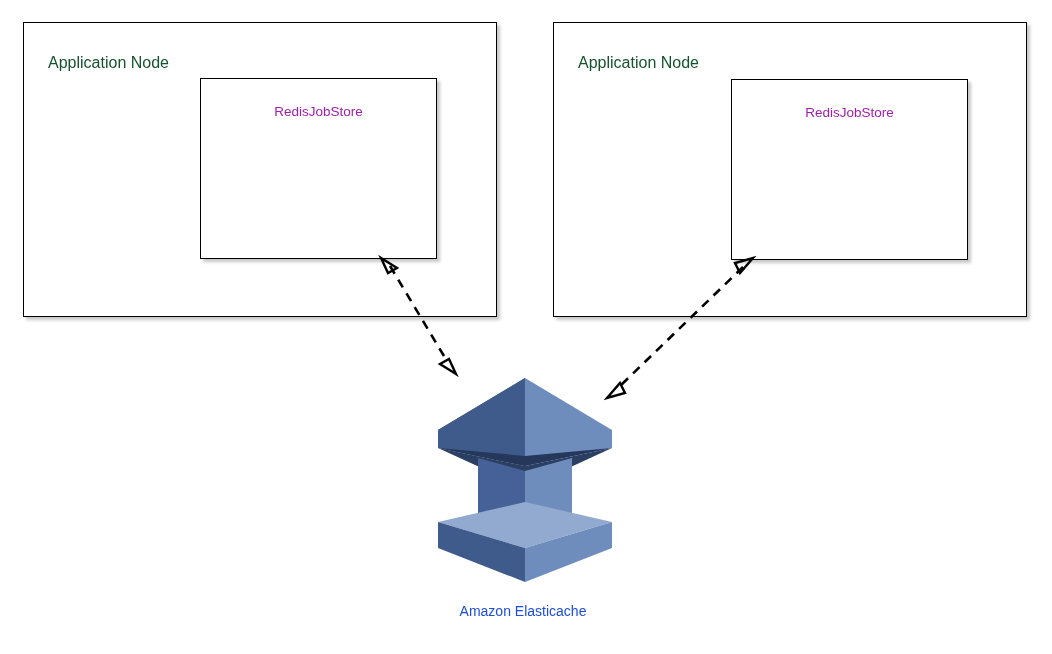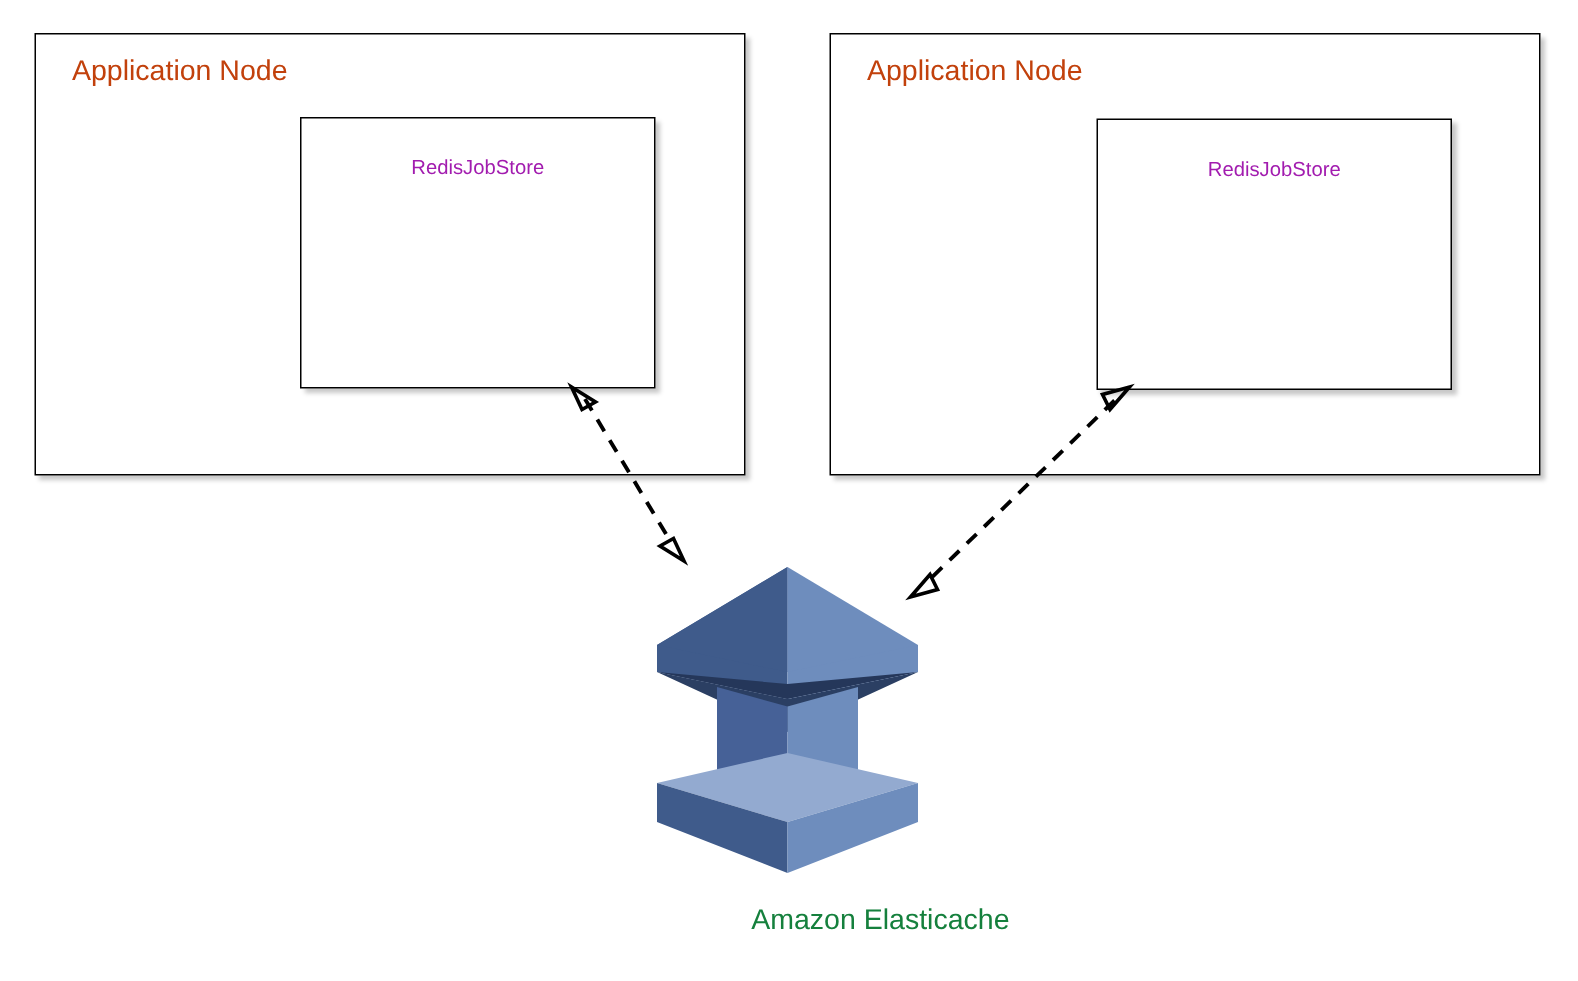--- a/index.html
+++ b/index.html
@@ -23,23 +23,23 @@
   .node-box {
     position: absolute;
     background: #ffffff;
     border: 1.6px solid #000000;
     box-shadow: 3px 3px 3px rgba(0,0,0,0.22);
     box-sizing: border-box;
   }
   .node-label {
     position: absolute;
     left: 24px;
-    top: 15px;
-    font-size: 19px;
-    color: #c2410c;
+    top: 32px;
+    font-size: 16px;
+    color: #14532d;
     white-space: nowrap;
     line-height: 1;
   }
 
   .inner-box {
     position: absolute;
     background: #ffffff;
     border: 1.6px solid #000000;
     box-shadow: 3px 3px 3px rgba(0,0,0,0.22);
     box-sizing: border-box;
@@ -72,23 +72,23 @@
     left: 430px;
     top: 370px;
     width: 190px;
     height: 218px;
   }
   #cache-label {
     position: absolute;
     left: 373px;
     top: 604px;
     width: 300px;
-    text-align: right;
-    font-size: 19px;
-    color: #15803d;
+    text-align: center;
+    font-size: 14px;
+    color: #1d4ed8;
     white-space: nowrap;
     line-height: 1;
   }
 </style>
 </head>
 <body>
 
 <div id="canvas">
 
   <div class="node-box" id="node-0" style="left:23px; top:22px; width:474px; height:295px;">

